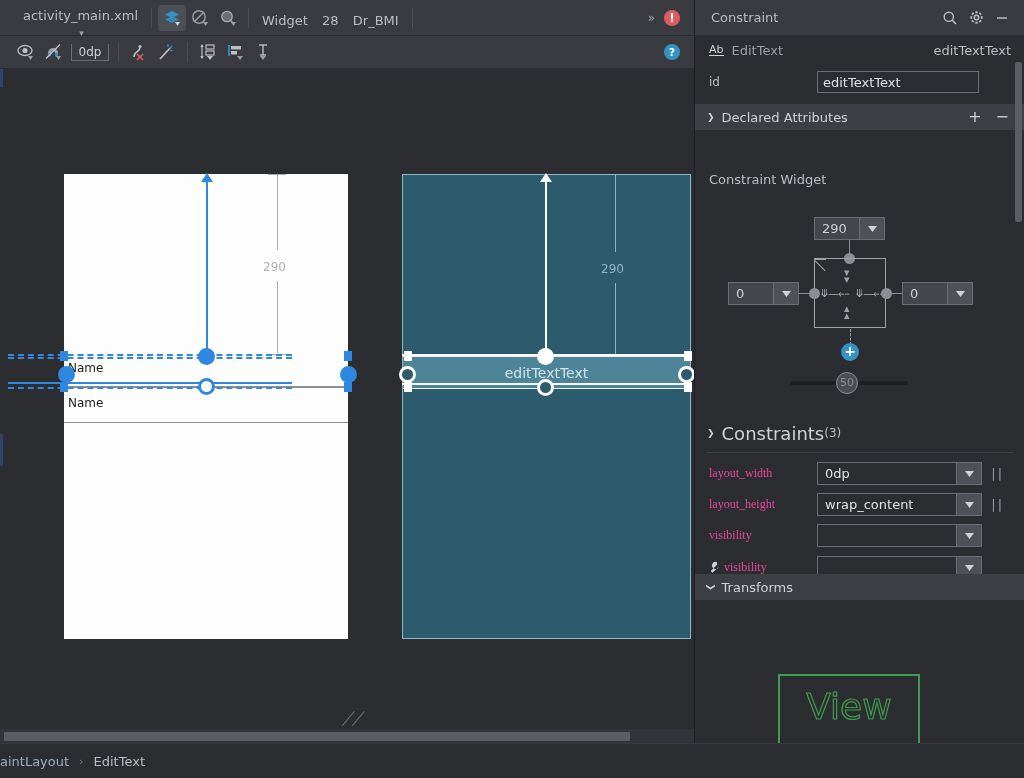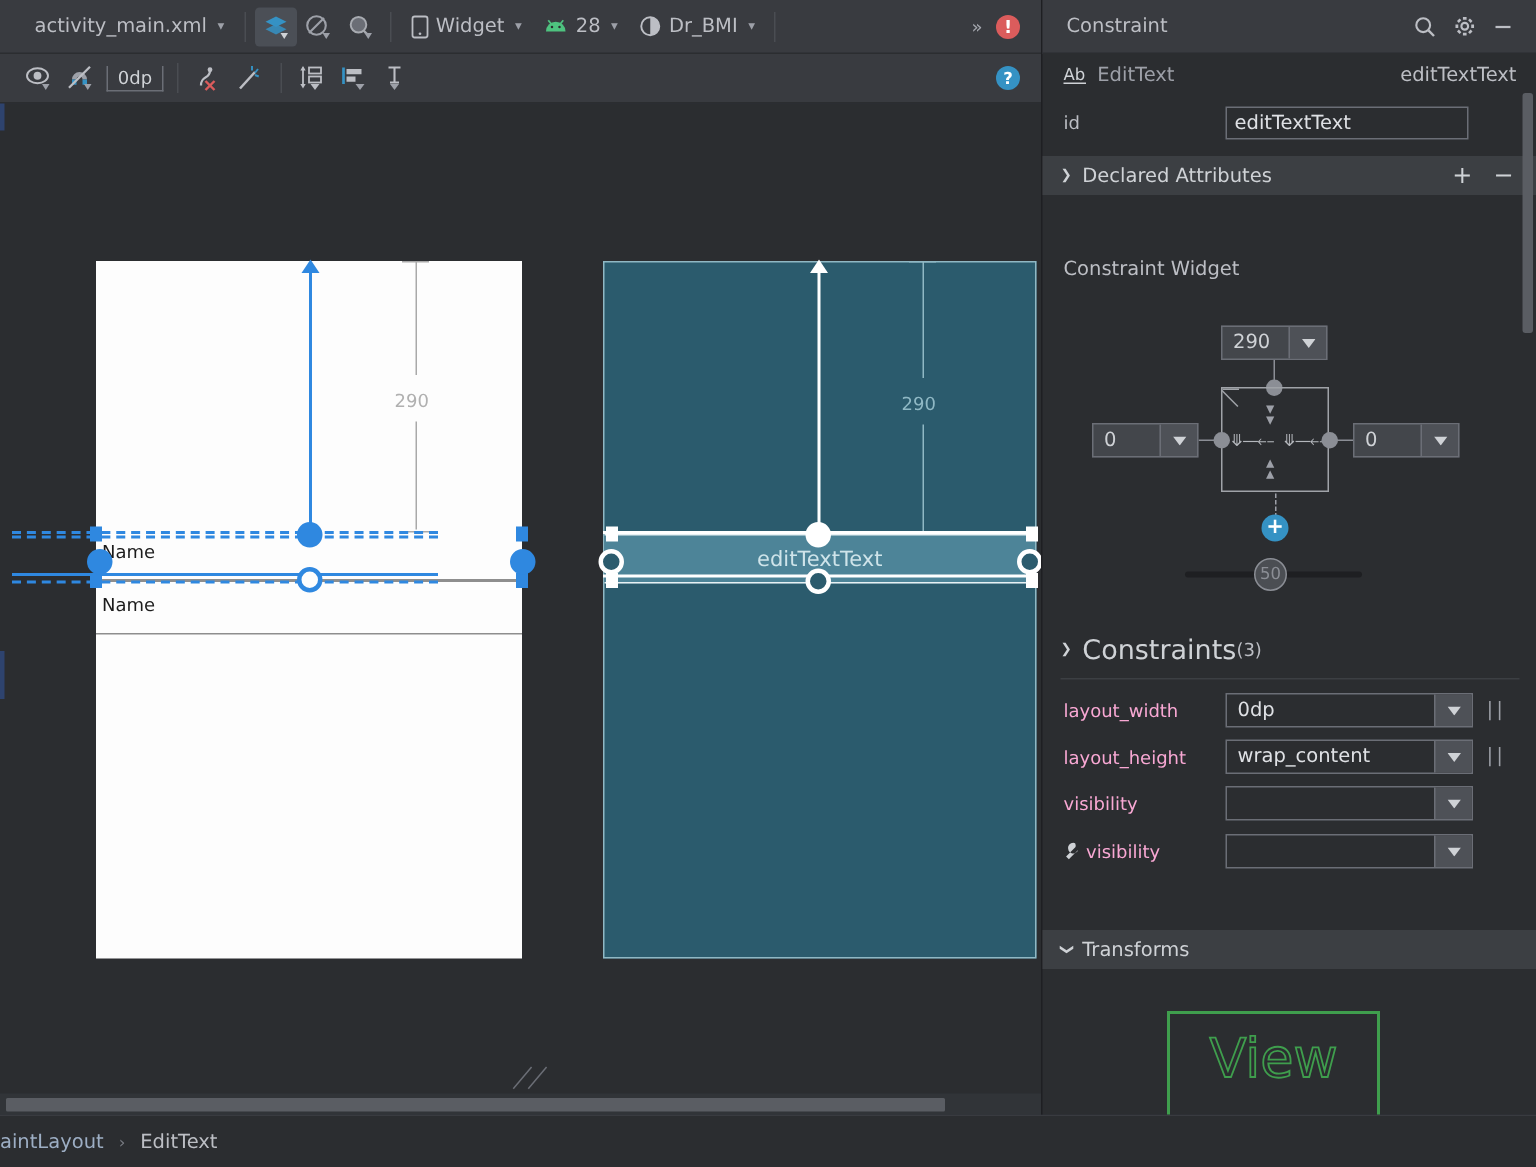--- a/index.html
+++ b/index.html
@@ -16,21 +16,21 @@
   
   .toolbar-main {
     position: absolute; left: 0; top: 0; width: 694px; height: 36px;
     background: #393b40;
     display: flex; align-items: center;
     border-bottom: 1px solid #2b2d30;
   }
   .tb-item {
     display: flex; align-items: center; gap: 5px;
     padding: 3px 7px; height: 26px; border-radius: 3px;
-    color: #bcbec4; font-size: 13px; white-space: nowrap;
+    color: #bcbec4; font-size: 13px; white-space: nowrap; flex-direction: column;
   }
   .tb-item.first { margin-left: 16px; }
   .chev { font-size: 9px; color: #9da0a8; margin-left: 2px; }
   .tb-sep { width: 1px; height: 20px; background: #4a4d52; margin: 0 6px; }
   .tb-iconbtn {
     width: 28px; height: 26px; display: flex; align-items: center; justify-content: center;
     border-radius: 3px; position: relative;
   }
   .tb-iconbtn.active { background: #4b4f56; }
   .tb-spacer { flex: 1; }
@@ -282,21 +282,21 @@
   .slider-knob {
     position: absolute; left: 141px; top: 167px; width: 22px; height: 22px;
     border-radius: 50%; background: #4b4e53; border: 1px solid #8b8e95;
     color: #8b8e95; font-size: 11px; text-align: center; line-height: 20px;
   }
 
   .attr-row {
     position: absolute; left: 0; width: 330px; height: 31px;
     display: flex; align-items: center;
   }
-  .attr-label { width: 122px; padding-left: 14px; color: #f9a8d4; font-size: 12px; }
+  .attr-label { width: 122px; padding-left: 14px; color: #ec4899; font-size: 12px; font-family: Liberation Serif, serif; }
   .attr-label.wrench { display: flex; align-items: center; gap: 4px; padding-left: 12px; }
   .combo {
     width: 165px; height: 23px; border: 1px solid #6b6e76; background: #2b2d30;
     display: flex; align-items: center;
   }
   .combo .cval { flex: 1; padding-left: 7px; color: #dfe1e5; font-size: 13px; }
   .combo .cdd {
     width: 25px; height: 21px; background: #4e5157; display: flex;
     align-items: center; justify-content: center; border-left: 1px solid #6b6e76;
   }
@@ -704,21 +704,21 @@
       <span class="combo">
         <span class="cval"></span>
         <span class="cdd">
           <svg width="9" height="6" viewBox="0 0 9 6">
               <polygon points="0,0 9,0 4.5,6" fill="#cfd2d6"></polygon>
             </svg>
         </span>
       </span>
     </div>
 
-    <div class="section-bar" style="top:620px">
+    <div class="section-bar" style="top:574px">
       <span class="arrow-d" style="display: inline-block; transform: rotate(90deg);">❯</span>
       <span class="lbl">Transforms</span>
     </div>
 
     <div class="panel-scroll"></div>
   </div>
 
   <div class="view-preview">
     <div class="view-box"></div>
     <div class="view-label">View</div>

